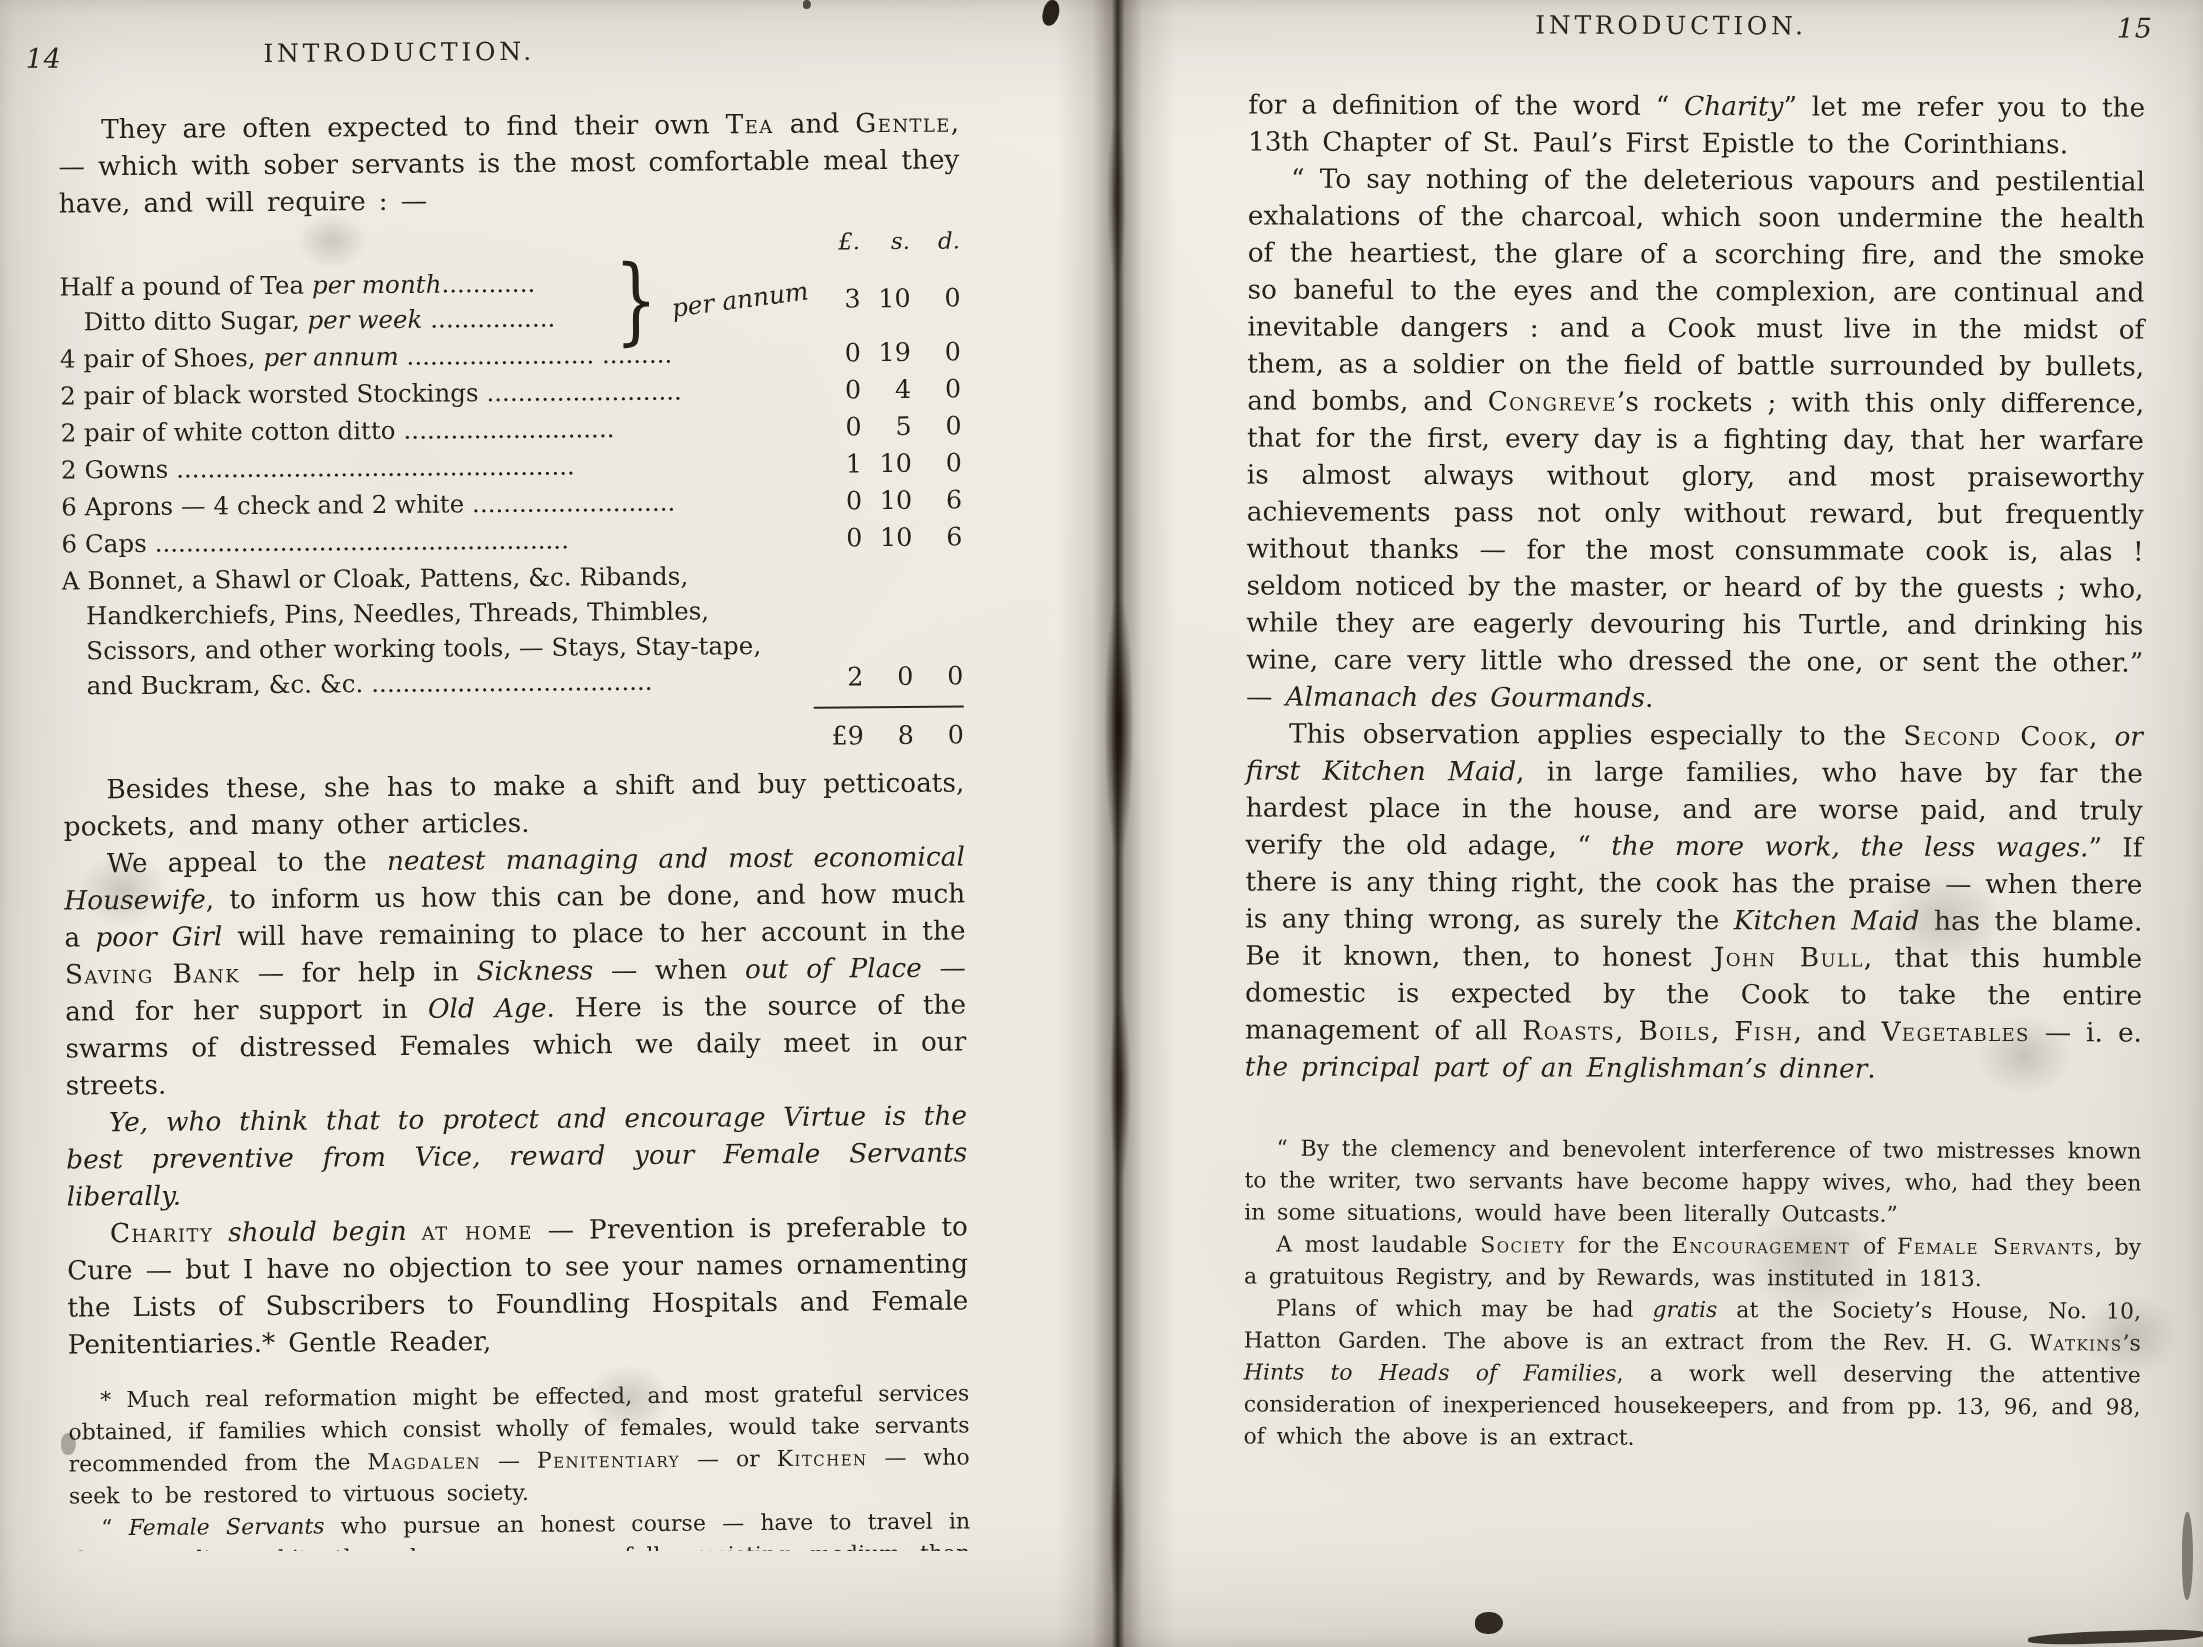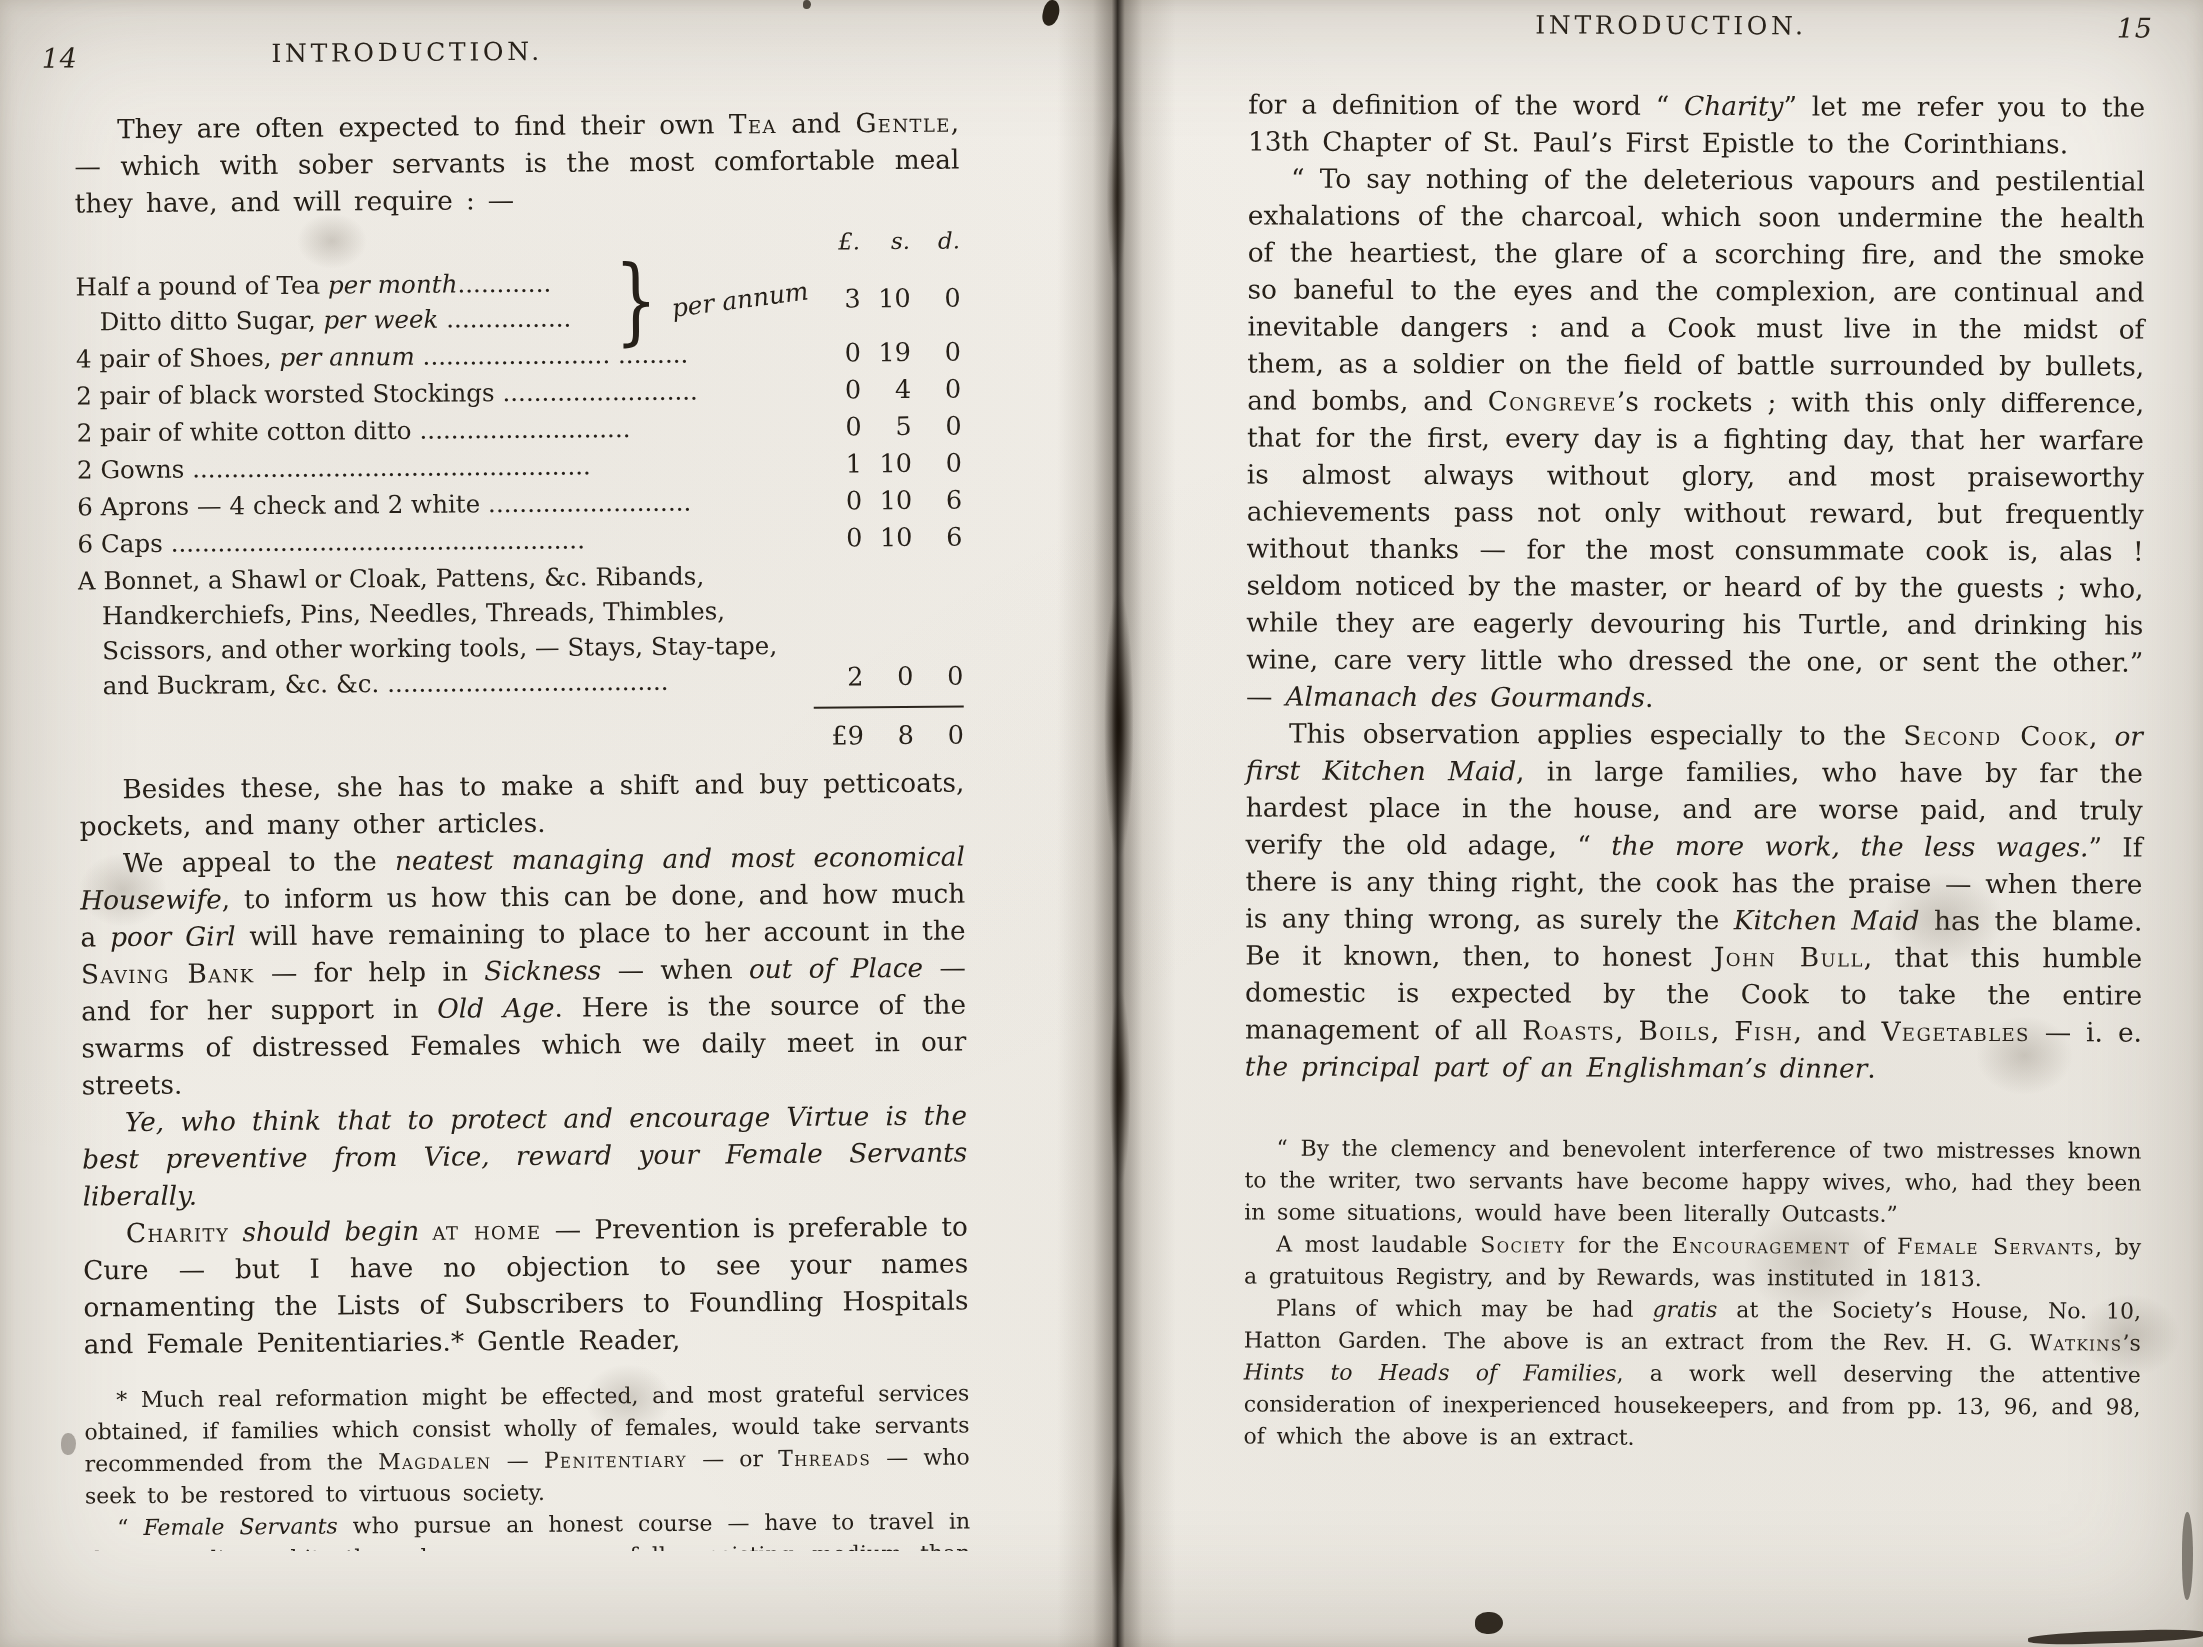--- a/index.html
+++ b/index.html
@@ -14,21 +14,21 @@
     background:
       radial-gradient(ellipse at 18% 28%, rgba(120,108,90,0.05), transparent 45%),
       radial-gradient(ellipse at 85% 70%, rgba(120,108,90,0.07), transparent 50%),
       linear-gradient(#f2efe9, #eeebe4);
   }
   .spread::after{
     content:"";position:absolute;inset:0;pointer-events:none;
     box-shadow:inset 0 0 130px rgba(88,76,58,0.30), inset 0 0 16.7px rgba(88,76,58,0.18);
   }
   .page{position:absolute;top:0;height:1551px;box-sizing:border-box;overflow:hidden;}
-  .page-left{left:0;width:1095px;padding:33px 130px 0 80px;}
+  .page-left{left:0;width:1095px;padding:33px 130px 0 64px;}
   .page-right{left:1109px;width:1095px;padding:13px 61px 0 137px;}
   .content{position:relative;}
   .page-left .content{transform:rotate(-0.45deg);}
   .page-right .content{transform:rotate(0.2deg);}
 
   .head-row{position:relative;height:48px;margin-bottom:26px;}
   .page-num{font-size:27px;letter-spacing:0.9px;font-style:italic;}
   .page-left .page-num{position:absolute;left:-32px;top:5.6px;}
   .page-right .page-num{position:absolute;right:-7.4px;top:-1.9px;}
   .head-center{position:absolute;left:0;right:0;text-align:center;
@@ -180,21 +180,21 @@
             </div>
           </div>
         </div>
       <div class="flow">
           <p class="para indent">Besides these, she has to make a shift and buy petticoats, pockets, and many other articles.</p>
           <p class="para indent">We appeal to the <span class="seg-i">neatest managing and most economical Housewife</span>, to inform us how this can be done, and how much a <span class="seg-i">poor Girl</span> will have remaining to place to her account in the <span class="seg-sc">Saving Bank</span> — for help in <span class="seg-i">Sickness</span> — when <span class="seg-i">out of Place</span> — and for her support in <span class="seg-i">Old Age</span>.  Here is the source of the swarms of distressed Females which we daily meet in our streets.</p>
           <p class="para indent"><span class="seg-i">Ye, who think that to protect and encourage Virtue is the best preventive from Vice, reward your Female Servants liberally.</span></p>
           <p class="para indent"><span class="seg-sc">Charity</span> <span class="seg-i">should begin</span> <span class="seg-sc">at home</span> — Prevention is preferable to Cure — but I have no objection to see your names ornamenting the Lists of Subscribers to Foundling Hospitals and Female Penitentiaries.*  Gentle Reader,</p>
         </div>
       <div class="flow footnotes">
-          <p class="para indent">* Much real reformation might be effected, and most grateful services obtained, if families which consist wholly of females, would take servants recommended from the <span class="seg-sc">Magdalen</span> — <span class="seg-sc">Penitentiary</span> — or <span class="seg-sc">Threads</span> — who seek to be restored to virtuous society.</p>
+          <p class="para indent">* Much real reformation might be effected, and most grateful services obtained, if families which consist wholly of females, would take servants recommended from the <span class="seg-sc">Magdalen</span> — <span class="seg-sc">Penitentiary</span> — or <span class="seg-sc">Kitchen</span> — who seek to be restored to virtuous society.</p>
           <p class="para indent">“ <span class="seg-i">Female Servants</span> who pursue an honest course — have to travel in their peculiar orbit, through a more powerfully resisting medium than perhaps any other class of people in civilised life, — they should be treated with something like Christian kindness ; — for want of this — a fault which might at the time have been easily amended — has become the source of interminable sorrow.”</p>
         </div>
     </div>
   </div>
 
   <div class="page page-right">
     <div class="content">
       <div class="head-row">
         <span class="head-center">INTRODUCTION.</span>
         <span class="page-num">15</span>

